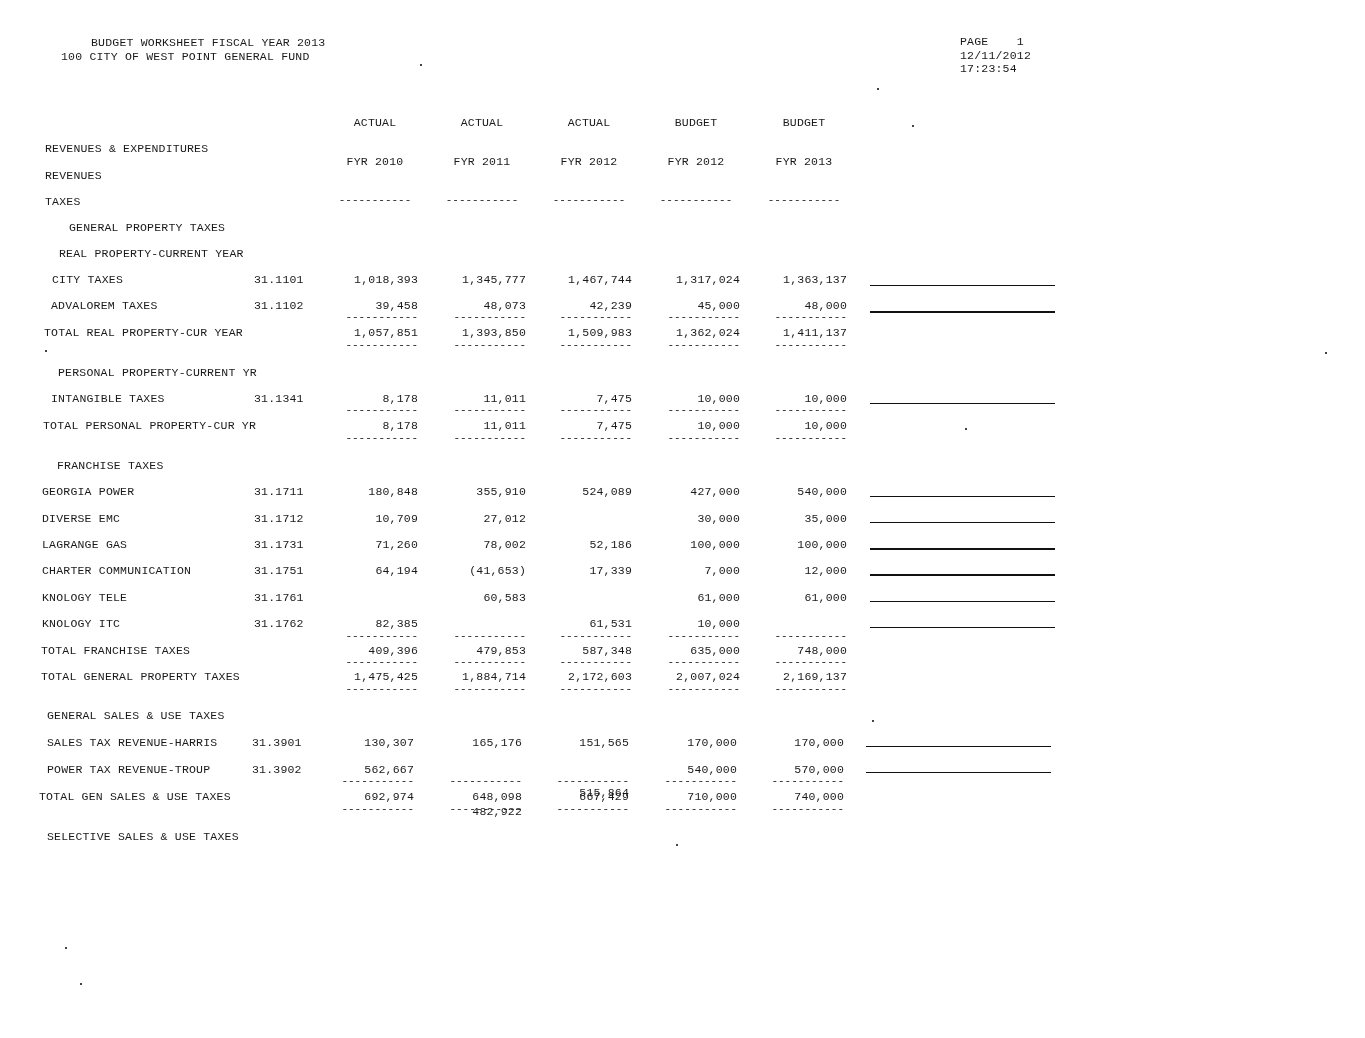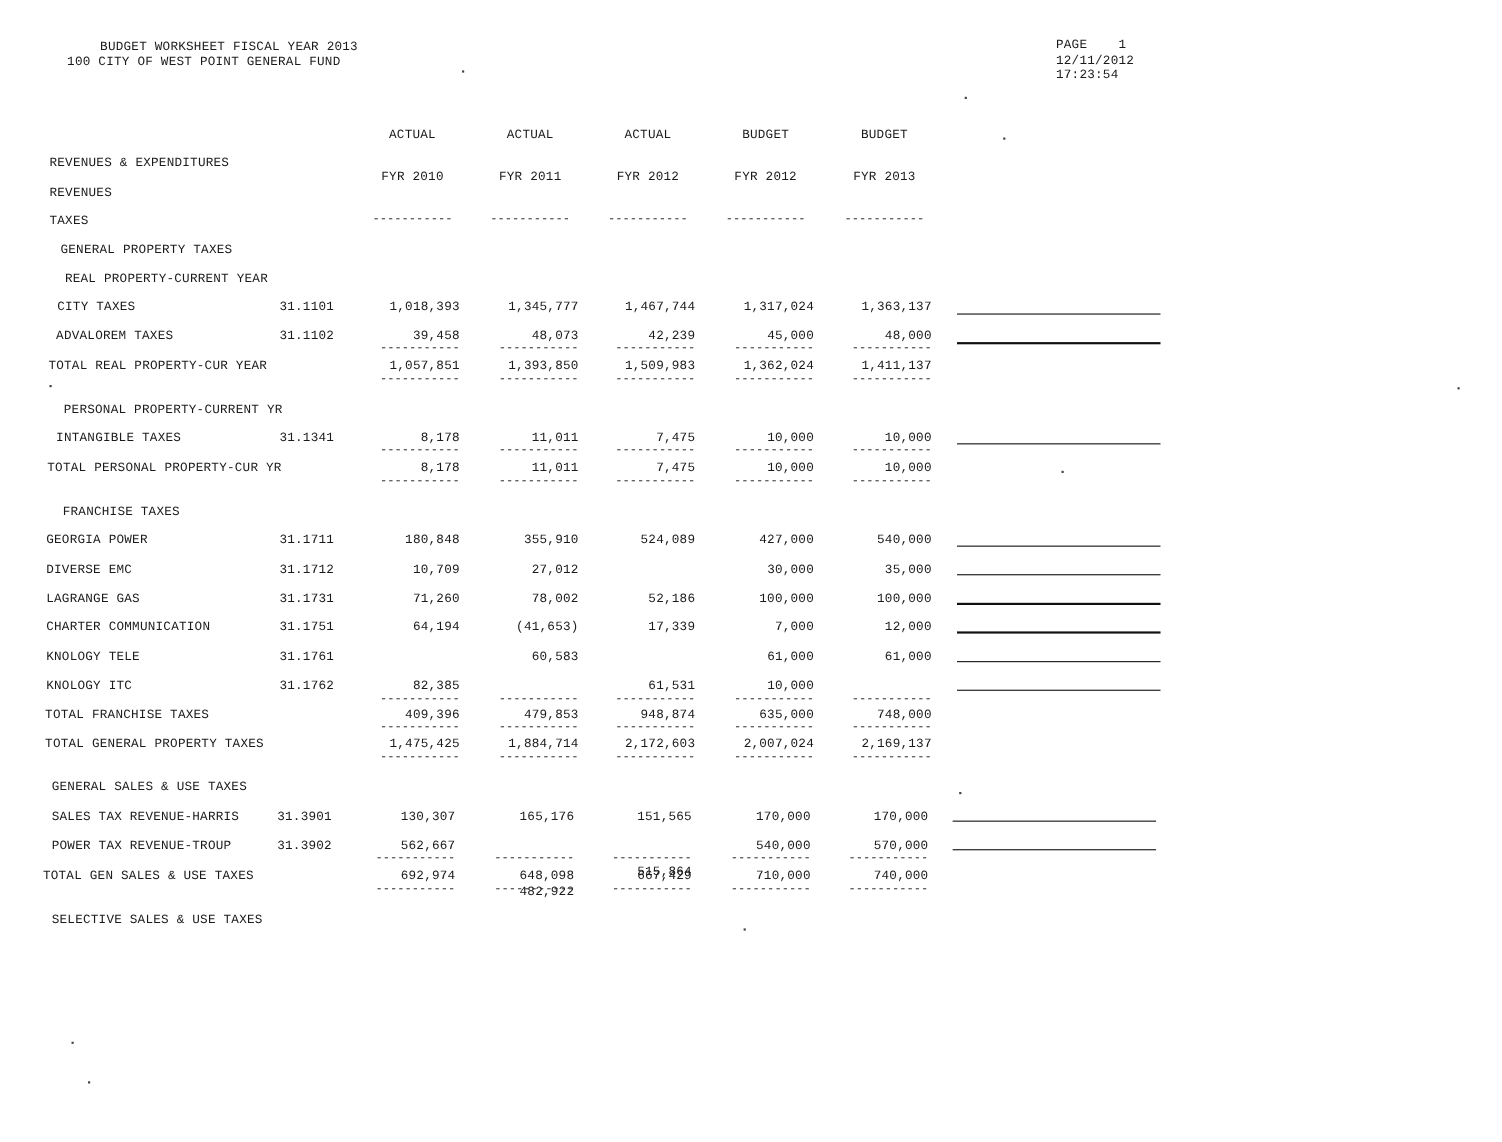--- a/index.html
+++ b/index.html
@@ -66,21 +66,21 @@
   <div class="abs colhead" style="left:754px; top:90px;">
     <div>BUDGET</div>
     <div>FYR 2013</div>
     <div class="dash">-----------</div>
   </div>
 </div>
 
 <div class="abs" style="left:45px; top:142px;">REVENUES &amp; EXPENDITURES</div>
 <div class="abs" style="left:45px; top:169px;">REVENUES</div>
 <div class="abs" style="left:45px; top:195px;">TAXES</div>
-<div class="abs" style="left:55px; top:221px;">GENERAL PROPERTY TAXES</div>
+<div class="abs" style="left:69px; top:221px;">GENERAL PROPERTY TAXES</div>
 <div class="abs" style="left:59px; top:247px;">REAL PROPERTY-CURRENT YEAR</div>
 
 <div class="row" style="top:273px;">
   <span class="label" style="left:52px;">CITY TAXES</span>
   <span class="acct">31.1101</span>
   <span class="val v0">1,018,393</span>
   <span class="val v1">1,345,777</span>
   <span class="val v2">1,467,744</span>
   <span class="val v3">1,317,024</span>
   <span class="val v4">1,363,137</span>
@@ -229,21 +229,21 @@
   <span class="under u1" style="top:630px;">-----------</span>
   <span class="under u2" style="top:630px;">-----------</span>
   <span class="under u3" style="top:630px;">-----------</span>
   <span class="under u4" style="top:630px;">-----------</span>
 </div>
 
 <div class="row" style="top:644px;">
   <span class="label" style="left:41px;">TOTAL FRANCHISE TAXES</span>
   <span class="val v0">409,396</span>
   <span class="val v1">479,853</span>
-  <span class="val v2">948,874</span>
+  <span class="val v2">587,348</span>
   <span class="val v3">635,000</span>
   <span class="val v4">748,000</span>
 </div>
 <div>
   <span class="under u0" style="top:656px;">-----------</span>
   <span class="under u1" style="top:656px;">-----------</span>
   <span class="under u2" style="top:656px;">-----------</span>
   <span class="under u3" style="top:656px;">-----------</span>
   <span class="under u4" style="top:656px;">-----------</span>
 </div>

